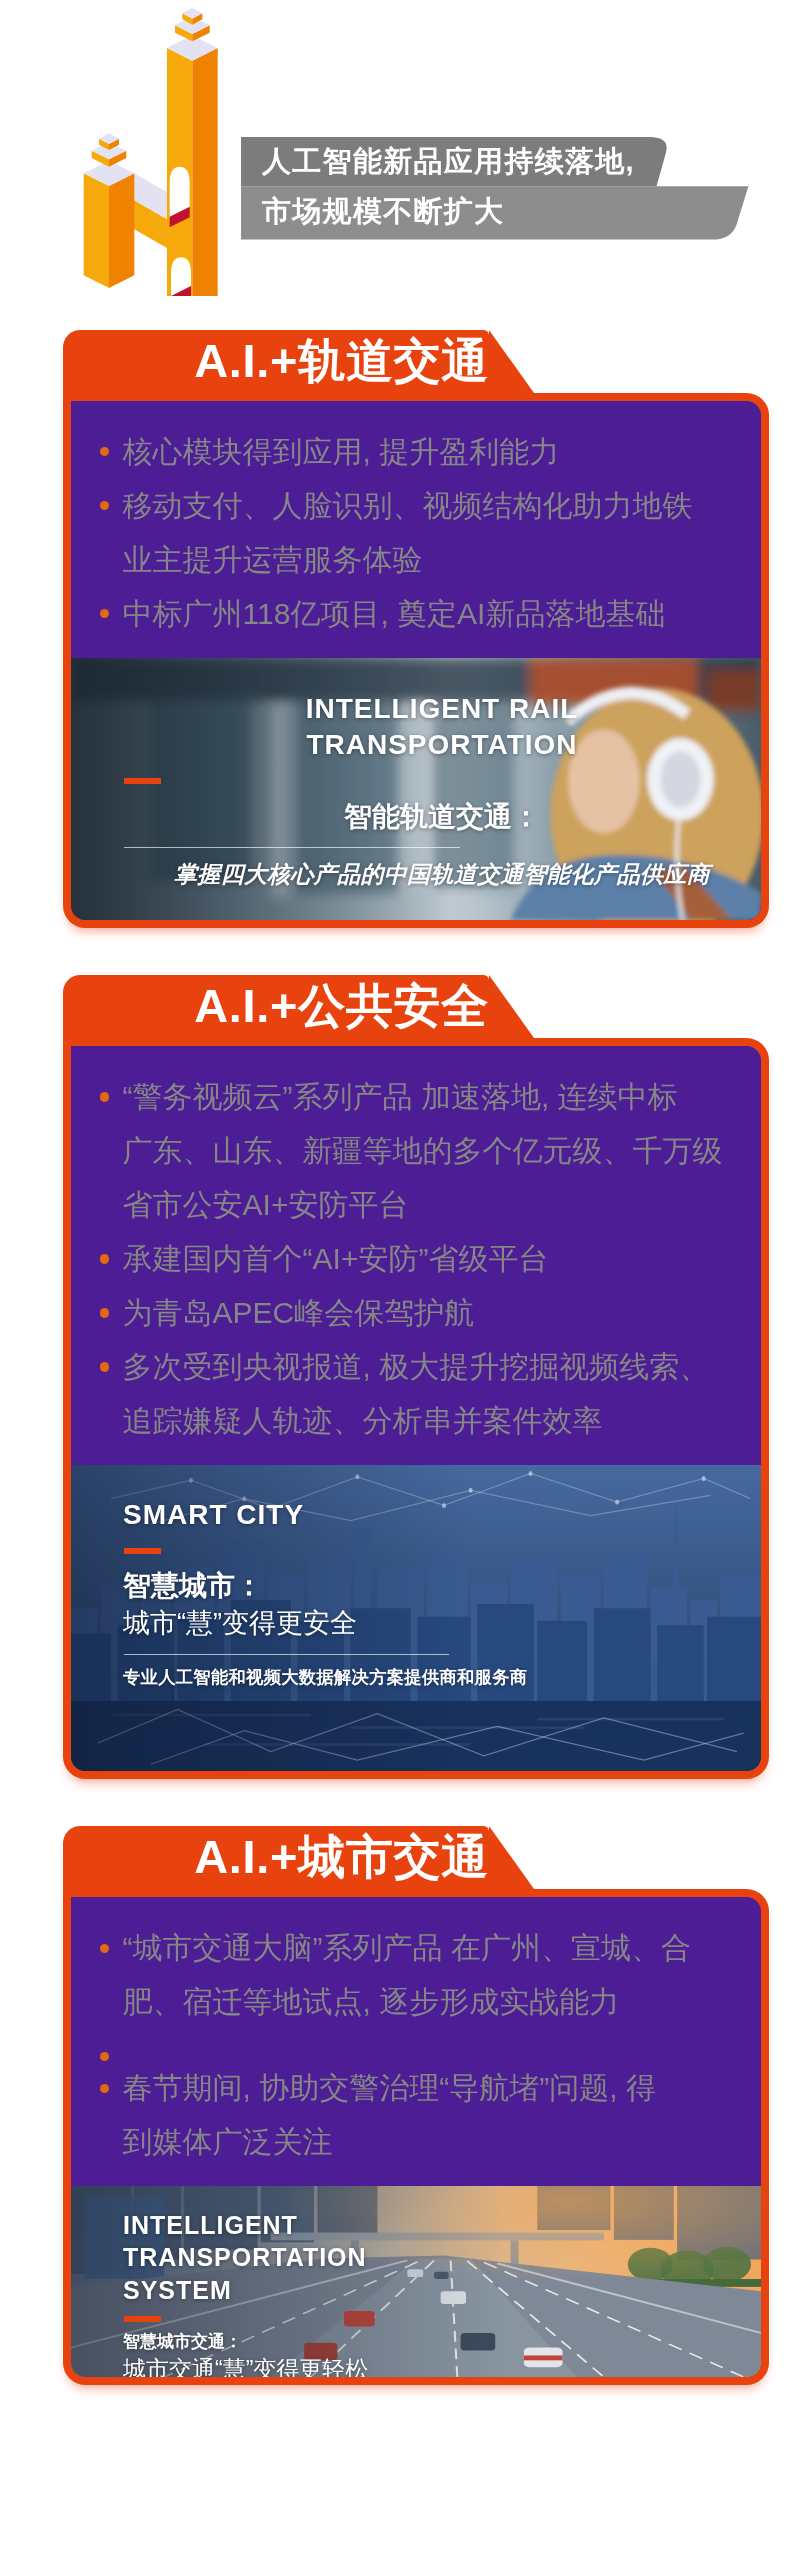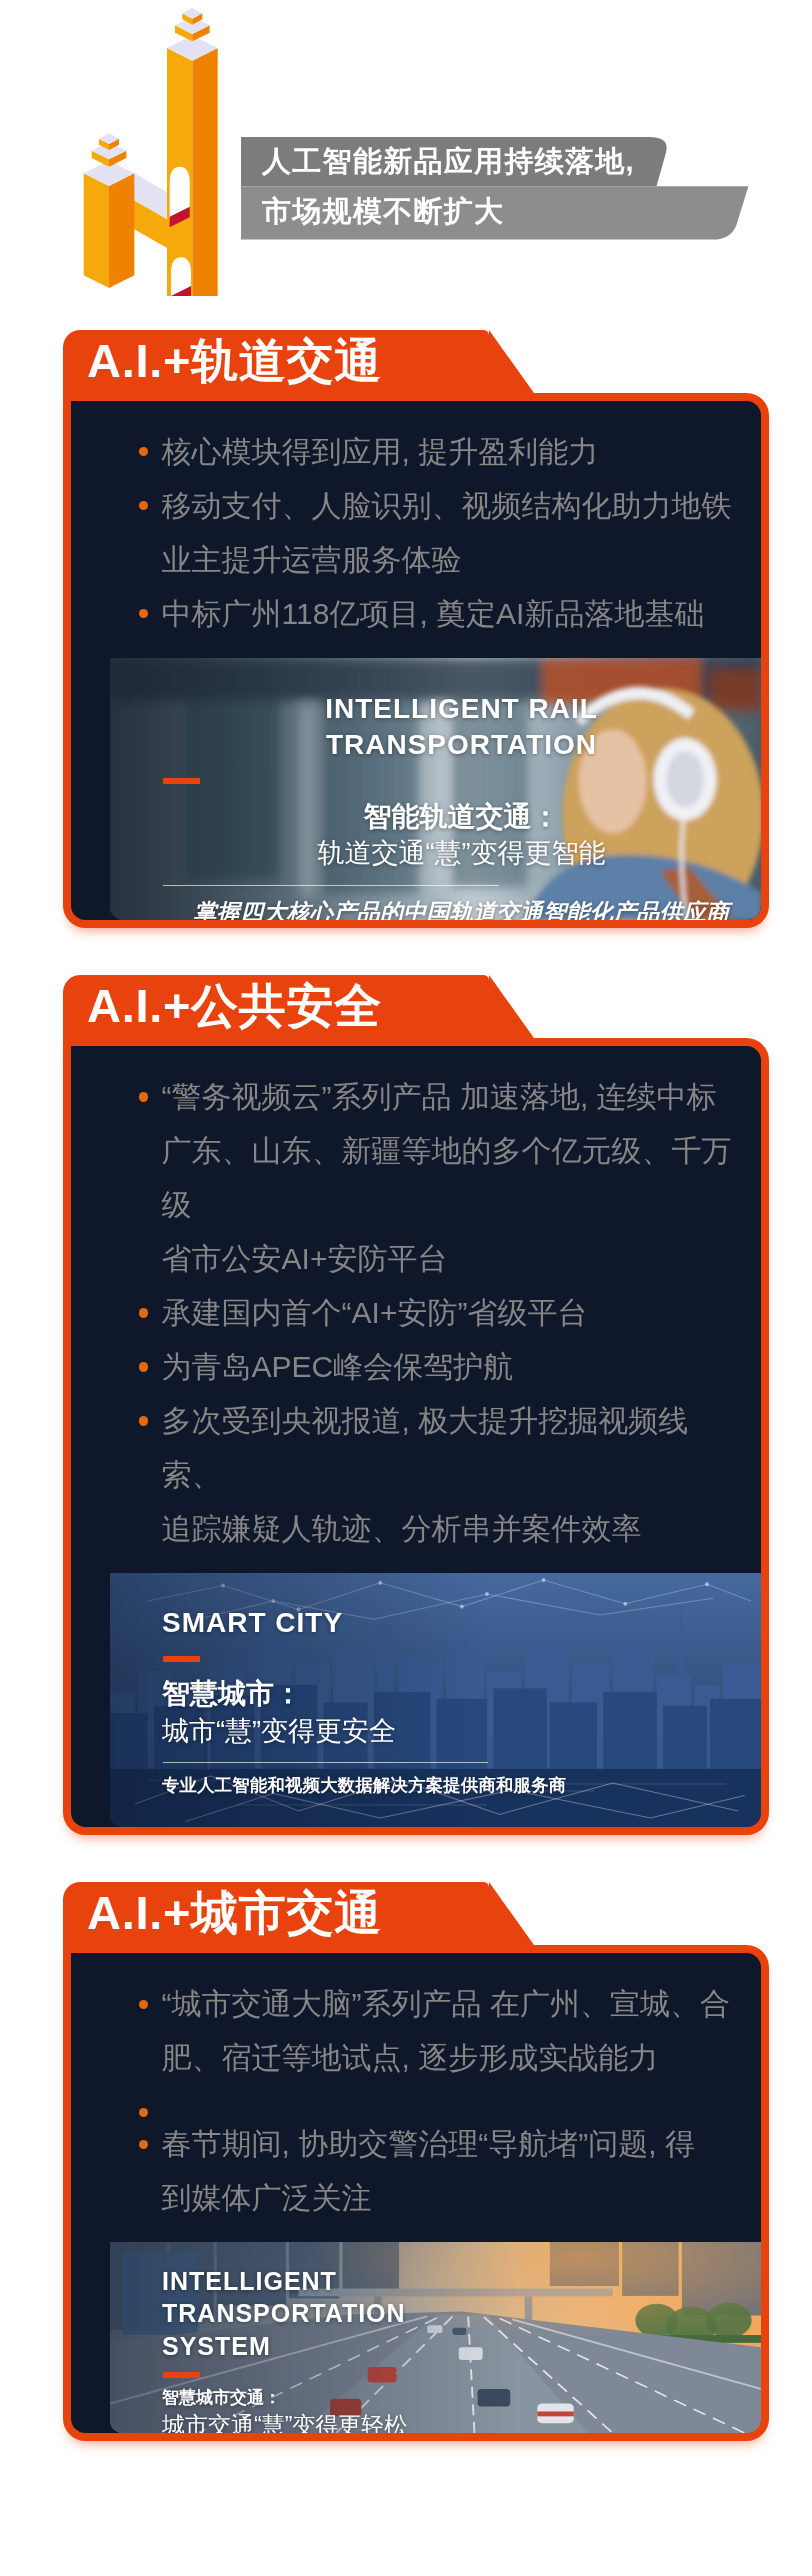--- a/index.html
+++ b/index.html
@@ -14,27 +14,27 @@
             color:#ffffff; font-weight:bold; font-size:29px; letter-spacing:1.3px; }
   .h-line1 { left:262px; top:137px; }
   .h-line2 { left:262px; top:187px; }
 
   
   .card { margin:0 44px 0 63px; }
   .card-first { margin-top:16.6px; }
   .card + .card { margin-top:47px; }
 
   .tab { position:relative; width:426px; height:63px; background:#E8430F;
-         border-radius:17.3px 5.3px 0 0; display:flex; align-items:center; padding-left:24px; }
+         border-radius:17.3px 5.3px 0 0; display:flex; align-items:center; padding-left:24px;justify-content:flex-end; }
   .tab::after { content:""; position:absolute; right:-45px; top:0; width:0; height:0;
                 border-bottom:63px solid #E8430F; border-right:45px solid transparent; }
   .tab-label { color:#ffffff; font-size:47px; font-weight:bold; letter-spacing:0.7px; white-space:nowrap; }
 
-  .card-body { border:8px solid #E8430F; border-radius:0 22.6px 22.6px 22.6px; background:#0f172a;
-               overflow:hidden; box-shadow:0 8px 10.7px -5.3px rgba(232,67,15,0.45);padding-left:39px; }
+  .card-body { border:8px solid #E8430F; border-radius:0 22.6px 22.6px 22.6px; background:#4c1d95;
+               overflow:hidden; box-shadow:0 8px 10.7px -5.3px rgba(232,67,15,0.45); }
 
   .bullets { list-style:none; padding:24px 16px 17.3px 29px; }
   .bullets li { display:flex; }
   .dot { flex:none; width:9.3px; height:9.3px; border-radius:50%; background:#E2690F; margin:22.6px 13.3px 0 0; }
   .btxt { font-size:30px; line-height:1.8; color:#868686; white-space:pre-line; }
 
   
   .banner { position:relative; border-radius:0 0 13.3px 13.3px; overflow:hidden; }
   .banner .scene { position:absolute; left:0; top:0; width:100%; height:100%; }
   .banner-text { position:relative; padding-left:52px; color:#ffffff; text-shadow:0 1.3px 4px rgba(0,0,0,0.4); }
@@ -46,21 +46,21 @@
 
   .banner-rail { height:262px; }
   .banner-rail .banner-text { padding-top:33px;text-align:center; }
   .banner-rail .b-en { font-size:28px; line-height:1.3; }
   .banner-rail .b-dash { margin:14.6px 0 13.3px 1.3px; }
   .banner-rail .b-cn-title { font-size:28px; line-height:1.35; }
   .banner-rail .b-cn-sub { font-size:27px; line-height:1.4; }
   .banner-rail .b-hr { width:336px; margin:12px 0 10.7px 1.3px; }
   .banner-rail .b-tag { font-size:23px;font-style:italic; }
 
-  .banner-city { height:254px; }
+  .banner-city { height:306px; }
   .banner-city .banner-text { padding-top:32px; }
   .banner-city .b-en { font-size:28px; line-height:1.3; }
   .banner-city .b-dash { margin:14.6px 0 13.3px 1.3px; }
   .banner-city .b-cn-title { font-size:28px; line-height:1.35; }
   .banner-city .b-cn-sub { font-size:27px; line-height:1.35; }
   .banner-city .b-hr { width:325px; margin:12px 0 10.7px 1.3px; }
   .banner-city .b-tag { font-size:17.3px; }
 
   .banner-its { height:191px; }
   .banner-its .banner-text { padding-top:22.6px; }
@@ -181,21 +181,20 @@
           <path d="M920,312 L992,393 L930,393 L875,320 Z" fill="#a5603a"></path>
           <path d="M912,242 Q905,320 918,393" stroke="#f0f2f6" stroke-width="5" fill="none"></path>
         </g>
         <rect width="620" height="393" fill="url(#raildark)"></rect>
       </svg>
       <div class="banner-text">
         <div class="b-en">INTELLIGENT RAIL
 TRANSPORTATION</div>
         <div class="b-dash"></div>
         <div class="b-cn-title">智能轨道交通：</div>
-        <div class="b-cn-sub">轨道交通“慧”变得更智能</div>
         <div class="b-hr"></div>
         <div class="b-tag">掌握四大核心产品的中国轨道交通智能化产品供应商</div>
       </div>
     </div>
   </div>
 </section>
 
 <section class="card">
   <div class="tab">
     <span class="tab-label">A.I.+公共安全</span>

